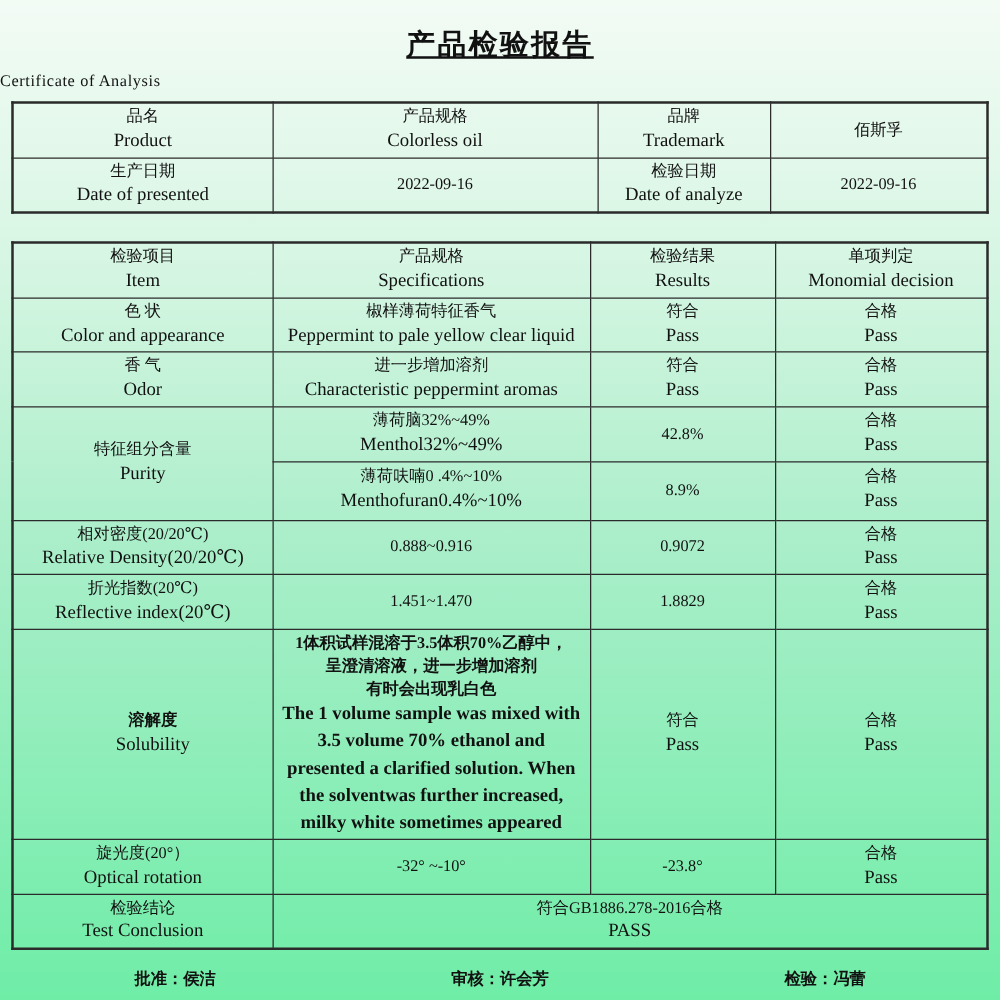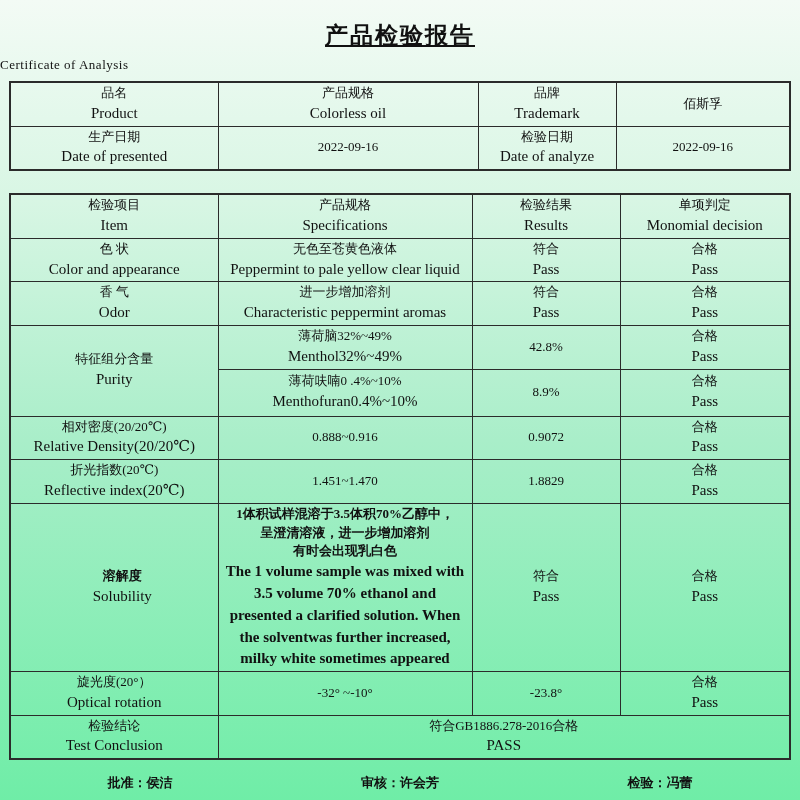--- a/index.html
+++ b/index.html
@@ -116,21 +116,21 @@
       <div class="zh">单项判定</div>
       <div class="en">Monomial decision</div>
     </td>
   </tr>
   <tr>
     <td class="h40">
       <div class="zh">色 状</div>
       <div class="en">Color and appearance</div>
     </td>
     <td>
-      <div class="zh">无色至苍黄色液体</div>
+      <div class="zh">椒样薄荷特征香气</div>
       <div class="en">Peppermint to pale yellow clear liquid</div>
     </td>
     <td>
       <div class="zh">符合</div>
       <div class="en">Pass</div>
     </td>
     <td>
       <div class="zh">合格</div>
       <div class="en">Pass</div>
     </td>

